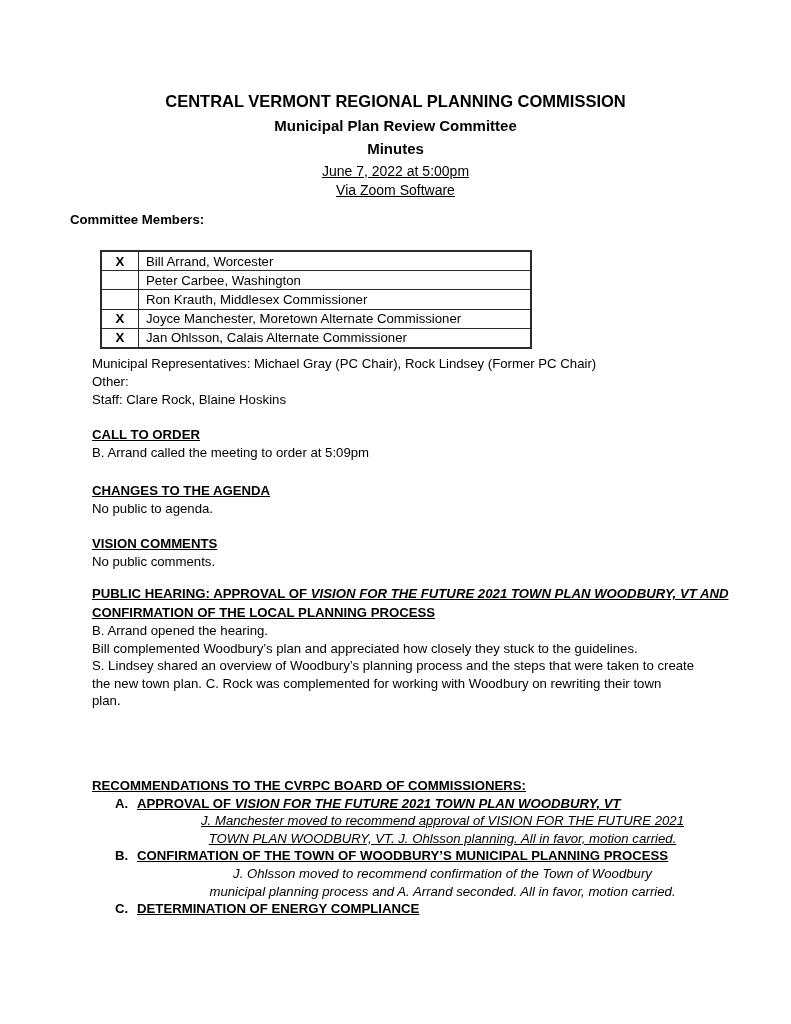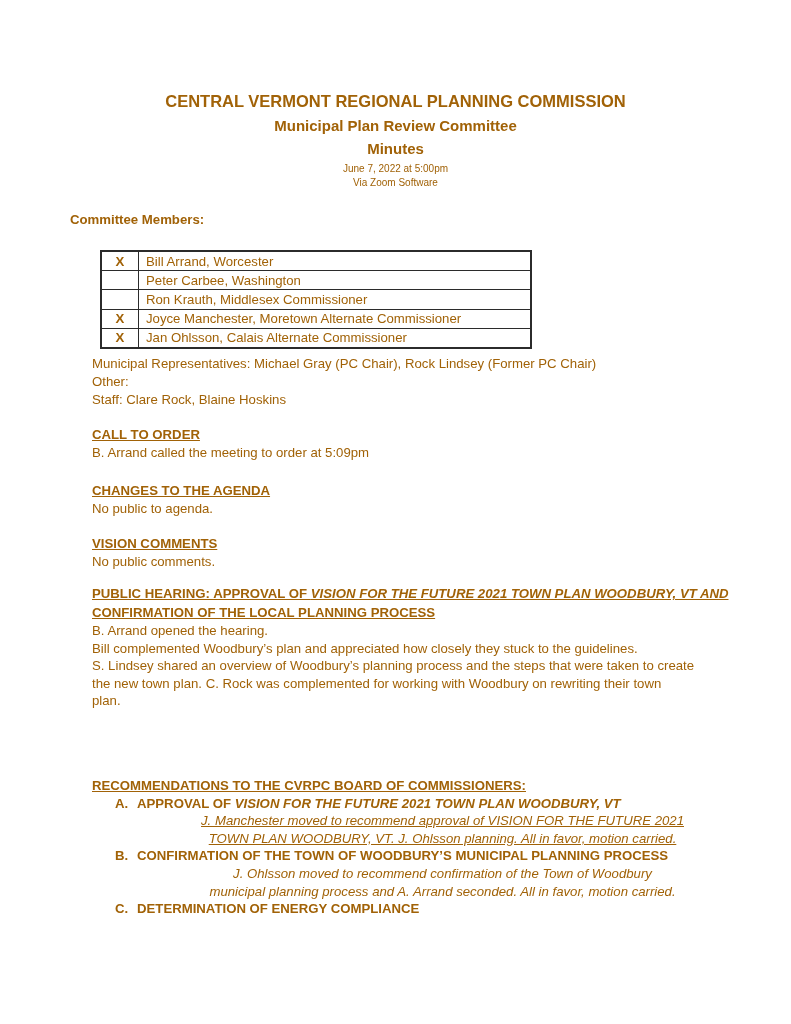--- a/index.html
+++ b/index.html
@@ -1,31 +1,31 @@
 <!DOCTYPE html>
 <html><head>
 <meta charset="utf-8">
 <style>
   html,body{margin:0;padding:0;background:#e8e8e8;}
   .page{
     position:relative;
     width:791px;height:1024px;
     background:#ffffff;
     font-family:"Liberation Sans",sans-serif;
-    color:#a16207;
+    color:#000000;
     font-size:13.2px;
     overflow:hidden;
     margin:0 auto;
   }
   .line{white-space:nowrap;}
   
   .doc-header{position:absolute;top:92px;left:0;width:100%;text-align:center;}
   .t1{font-weight:bold;font-size:16.5px;margin-bottom:6px;}
   .t2{font-weight:bold;font-size:15px;margin-bottom:6px;}
-  .t3{font-size:10px;margin-bottom:3px;}
+  .t3{font-size:14px;margin-bottom:3px;text-decoration:underline;}
   
   .committee-label{position:absolute;top:212px;left:70px;font-weight:bold;text-align:center;}
   .members-table{
     position:absolute;top:250px;left:100px;width:432px;
     border-collapse:collapse;font-size:13.2px;
     border:2px solid #2b2b2b;
   }
   .members-table td{
     border:1.4px solid #2b2b2b;
     padding:0 7px;height:18.2px;line-height:15px;
@@ -42,21 +42,21 @@
   #sec-comments{top:535px;}
   #sec-hearing{top:585px;}
   .hearing-h{font-weight:bold;text-decoration:underline;line-height:18.5px;white-space:nowrap;}
   #hearing-motion{top:722px;}
   .motion{font-style:italic;}
   .motion.u .line{text-decoration:underline;}
   #sec-recs{top:777px;}
   
   .item-row{padding-left:23px;white-space:nowrap;}
   .letter{display:inline-block;width:22px;font-weight:bold;}
-  .item-title{font-weight:bold;margin-top:20px;}
+  .item-title{font-weight:bold;text-decoration:underline;margin-top:20px;}
   .item-motion{margin-left:88px;text-align:center;font-style:italic;}
   .item-motion.u .line{text-decoration:underline;}
   .item-motion .line{white-space:nowrap;}
 </style>
 </head>
 <body>
 
 <div class="page">
 
   <header class="doc-header">

